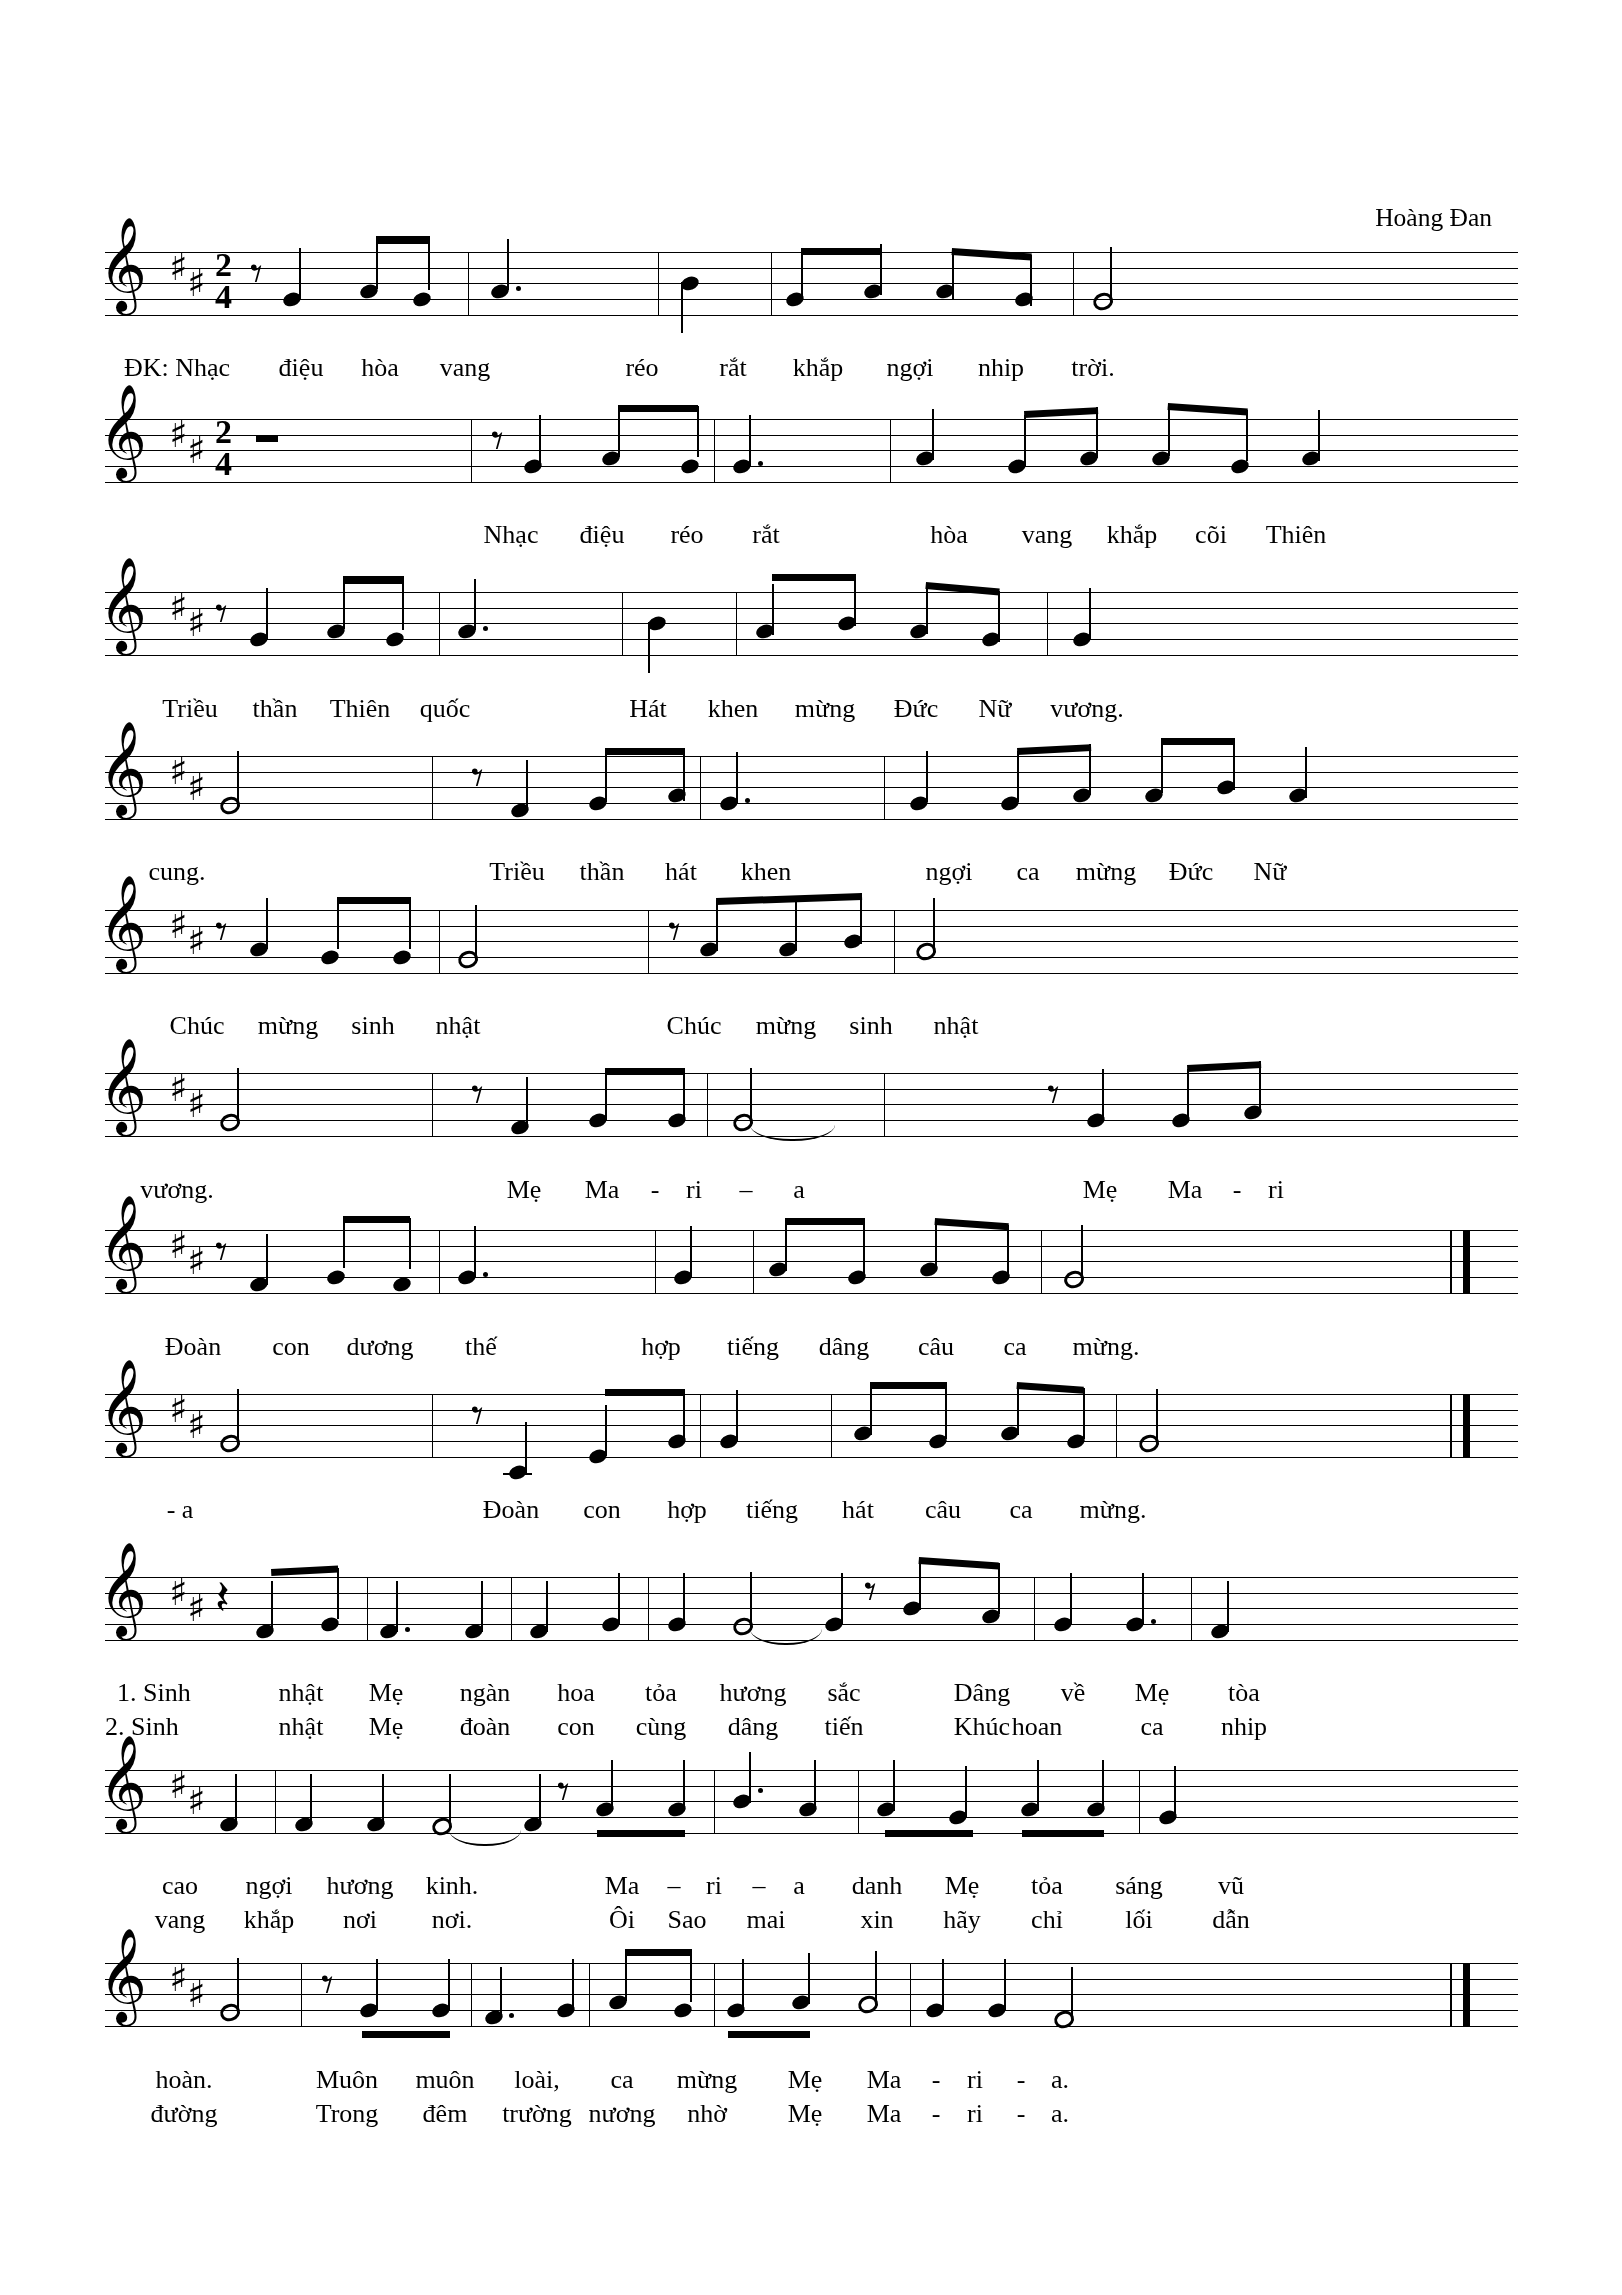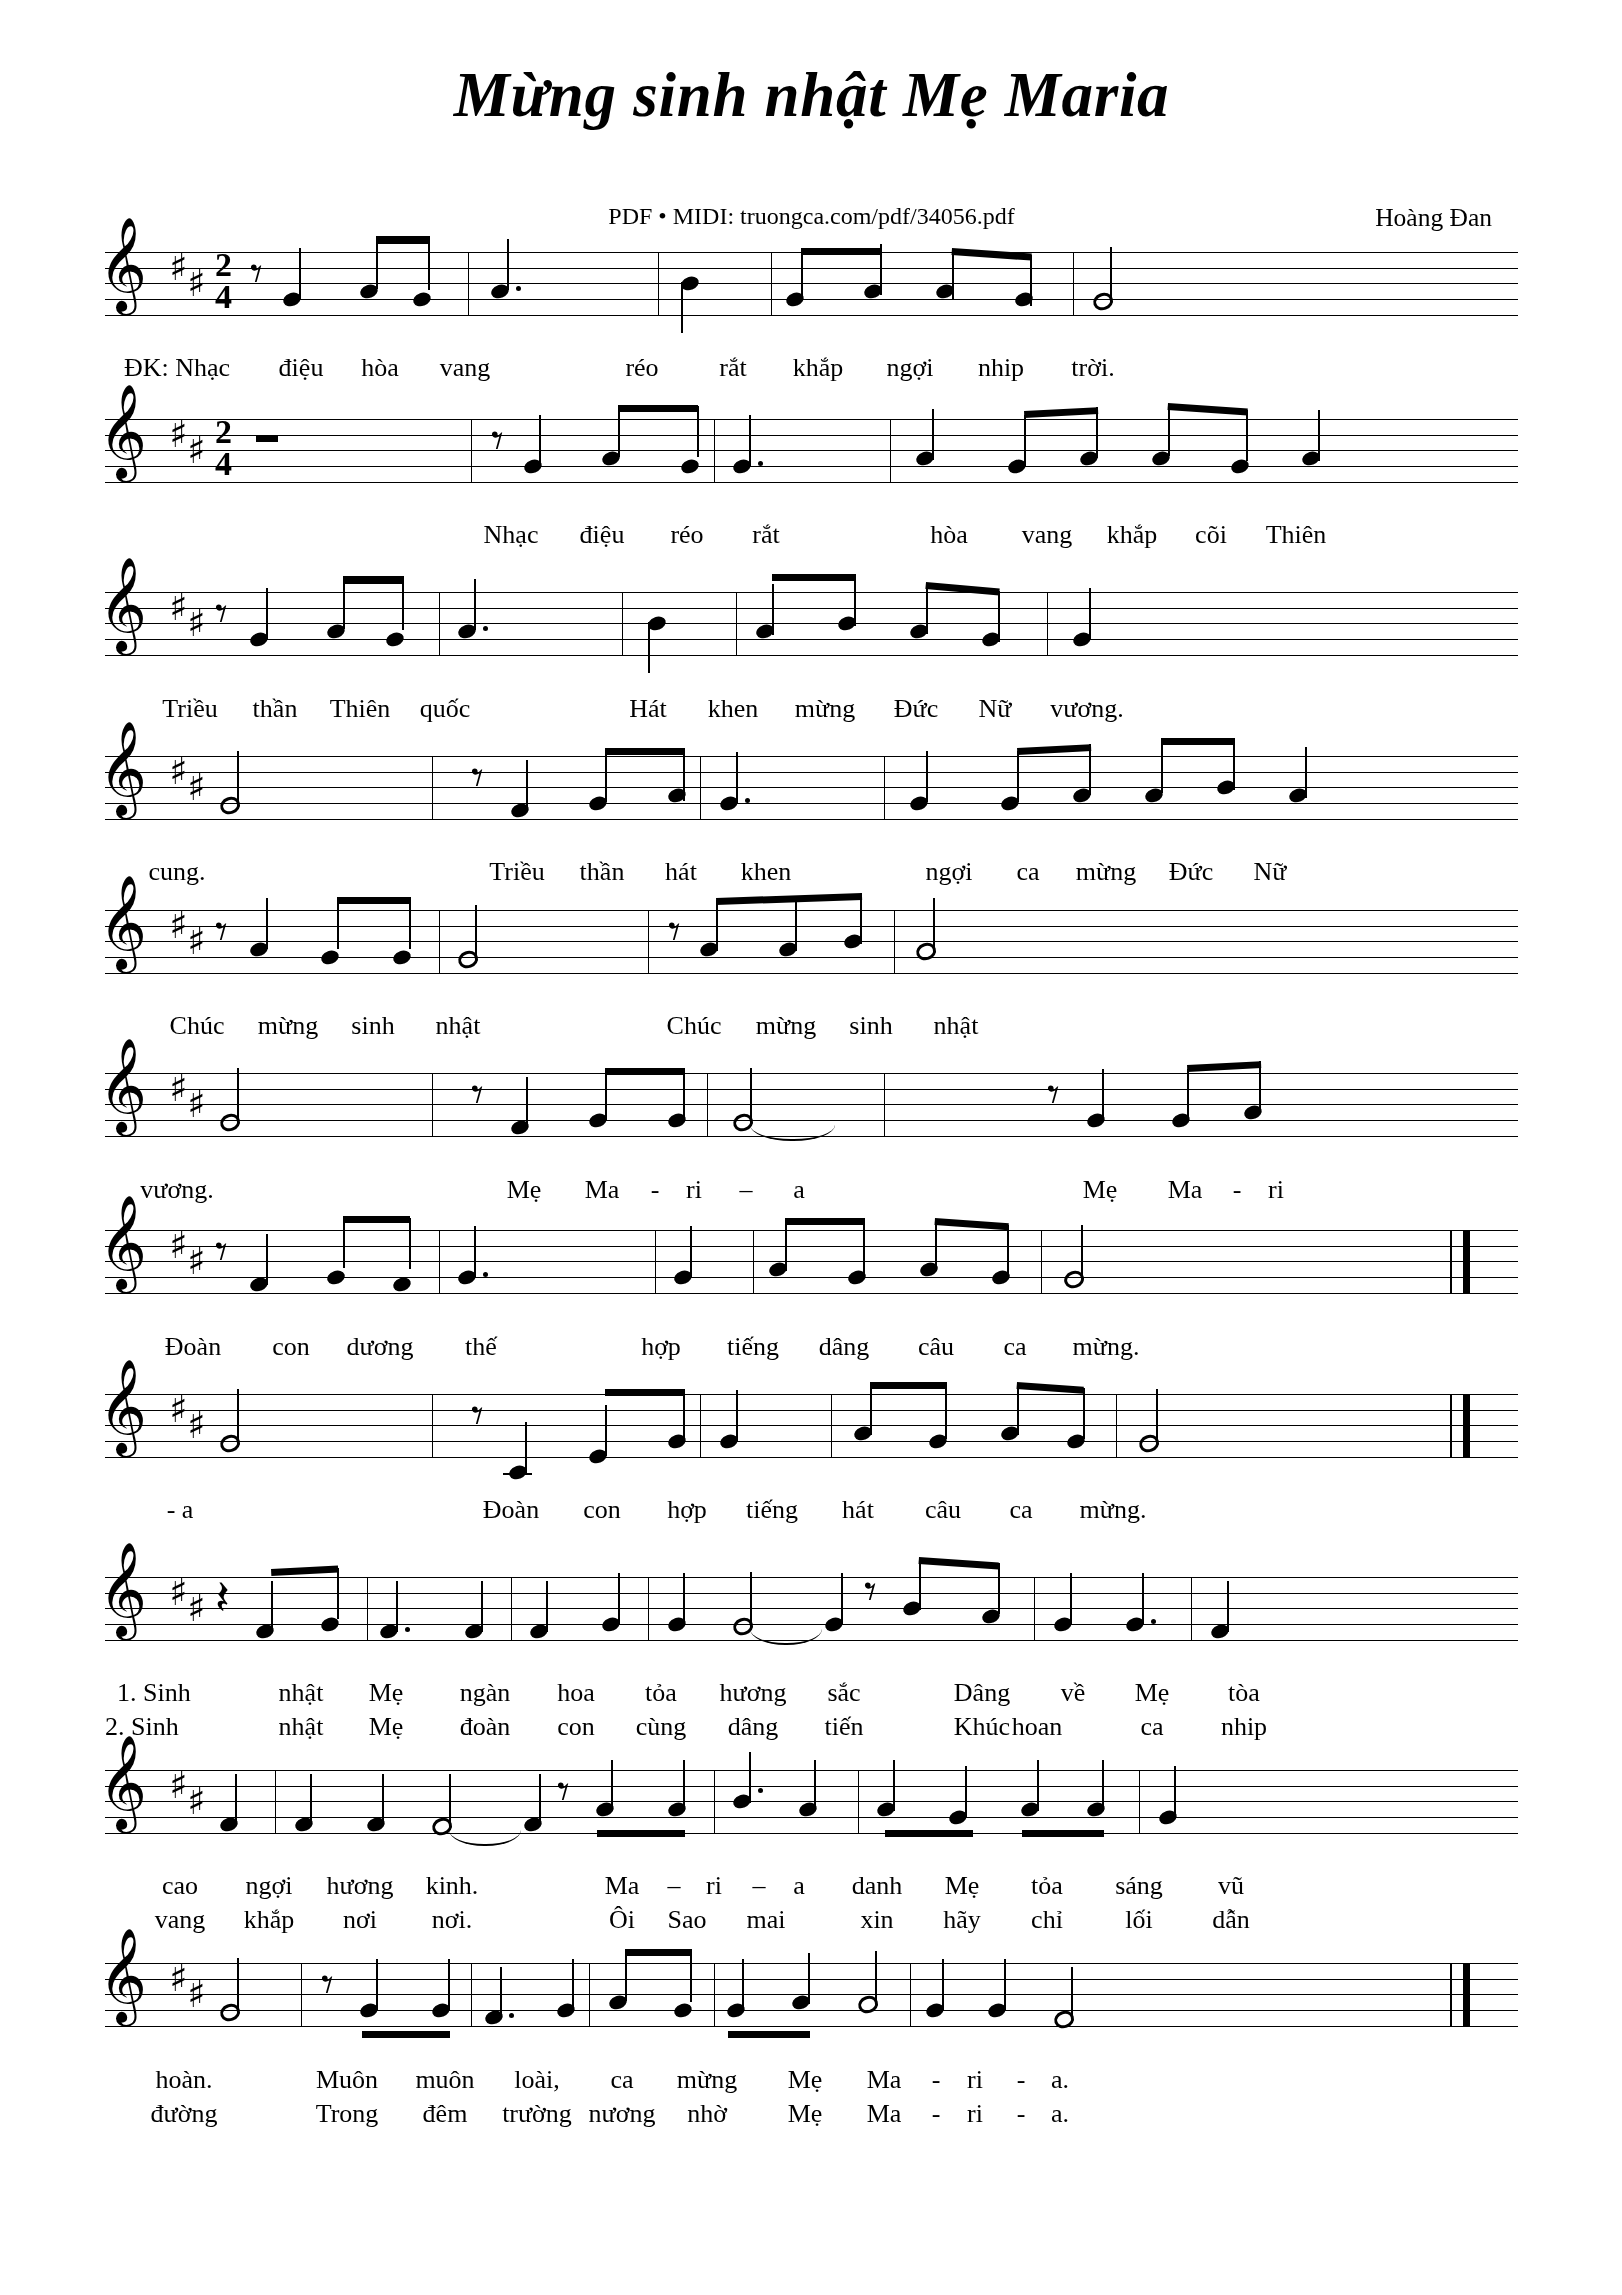--- a/index.html
+++ b/index.html
@@ -200,22 +200,20 @@
   }
   .lyricline span.lbl {
     position: absolute;
   }
 </style>
 </head>
 <body>
 
 <div class="page">
 
-  <div class="title">Mừng sinh nhật Mẹ Maria</div>
-  <div class="subtitle">PDF • MIDI: truongca.com/pdf/34056.pdf</div>
   <div class="composer">Hoàng Đan</div>
 
   <div class="system" style="top:252px;">
     <div class="staff">
       <div class="line"></div>
         <div class="line"></div>
         <div class="line"></div>
         <div class="line"></div>
         <div class="line"></div>
       <div class="clef">𝄞</div>

